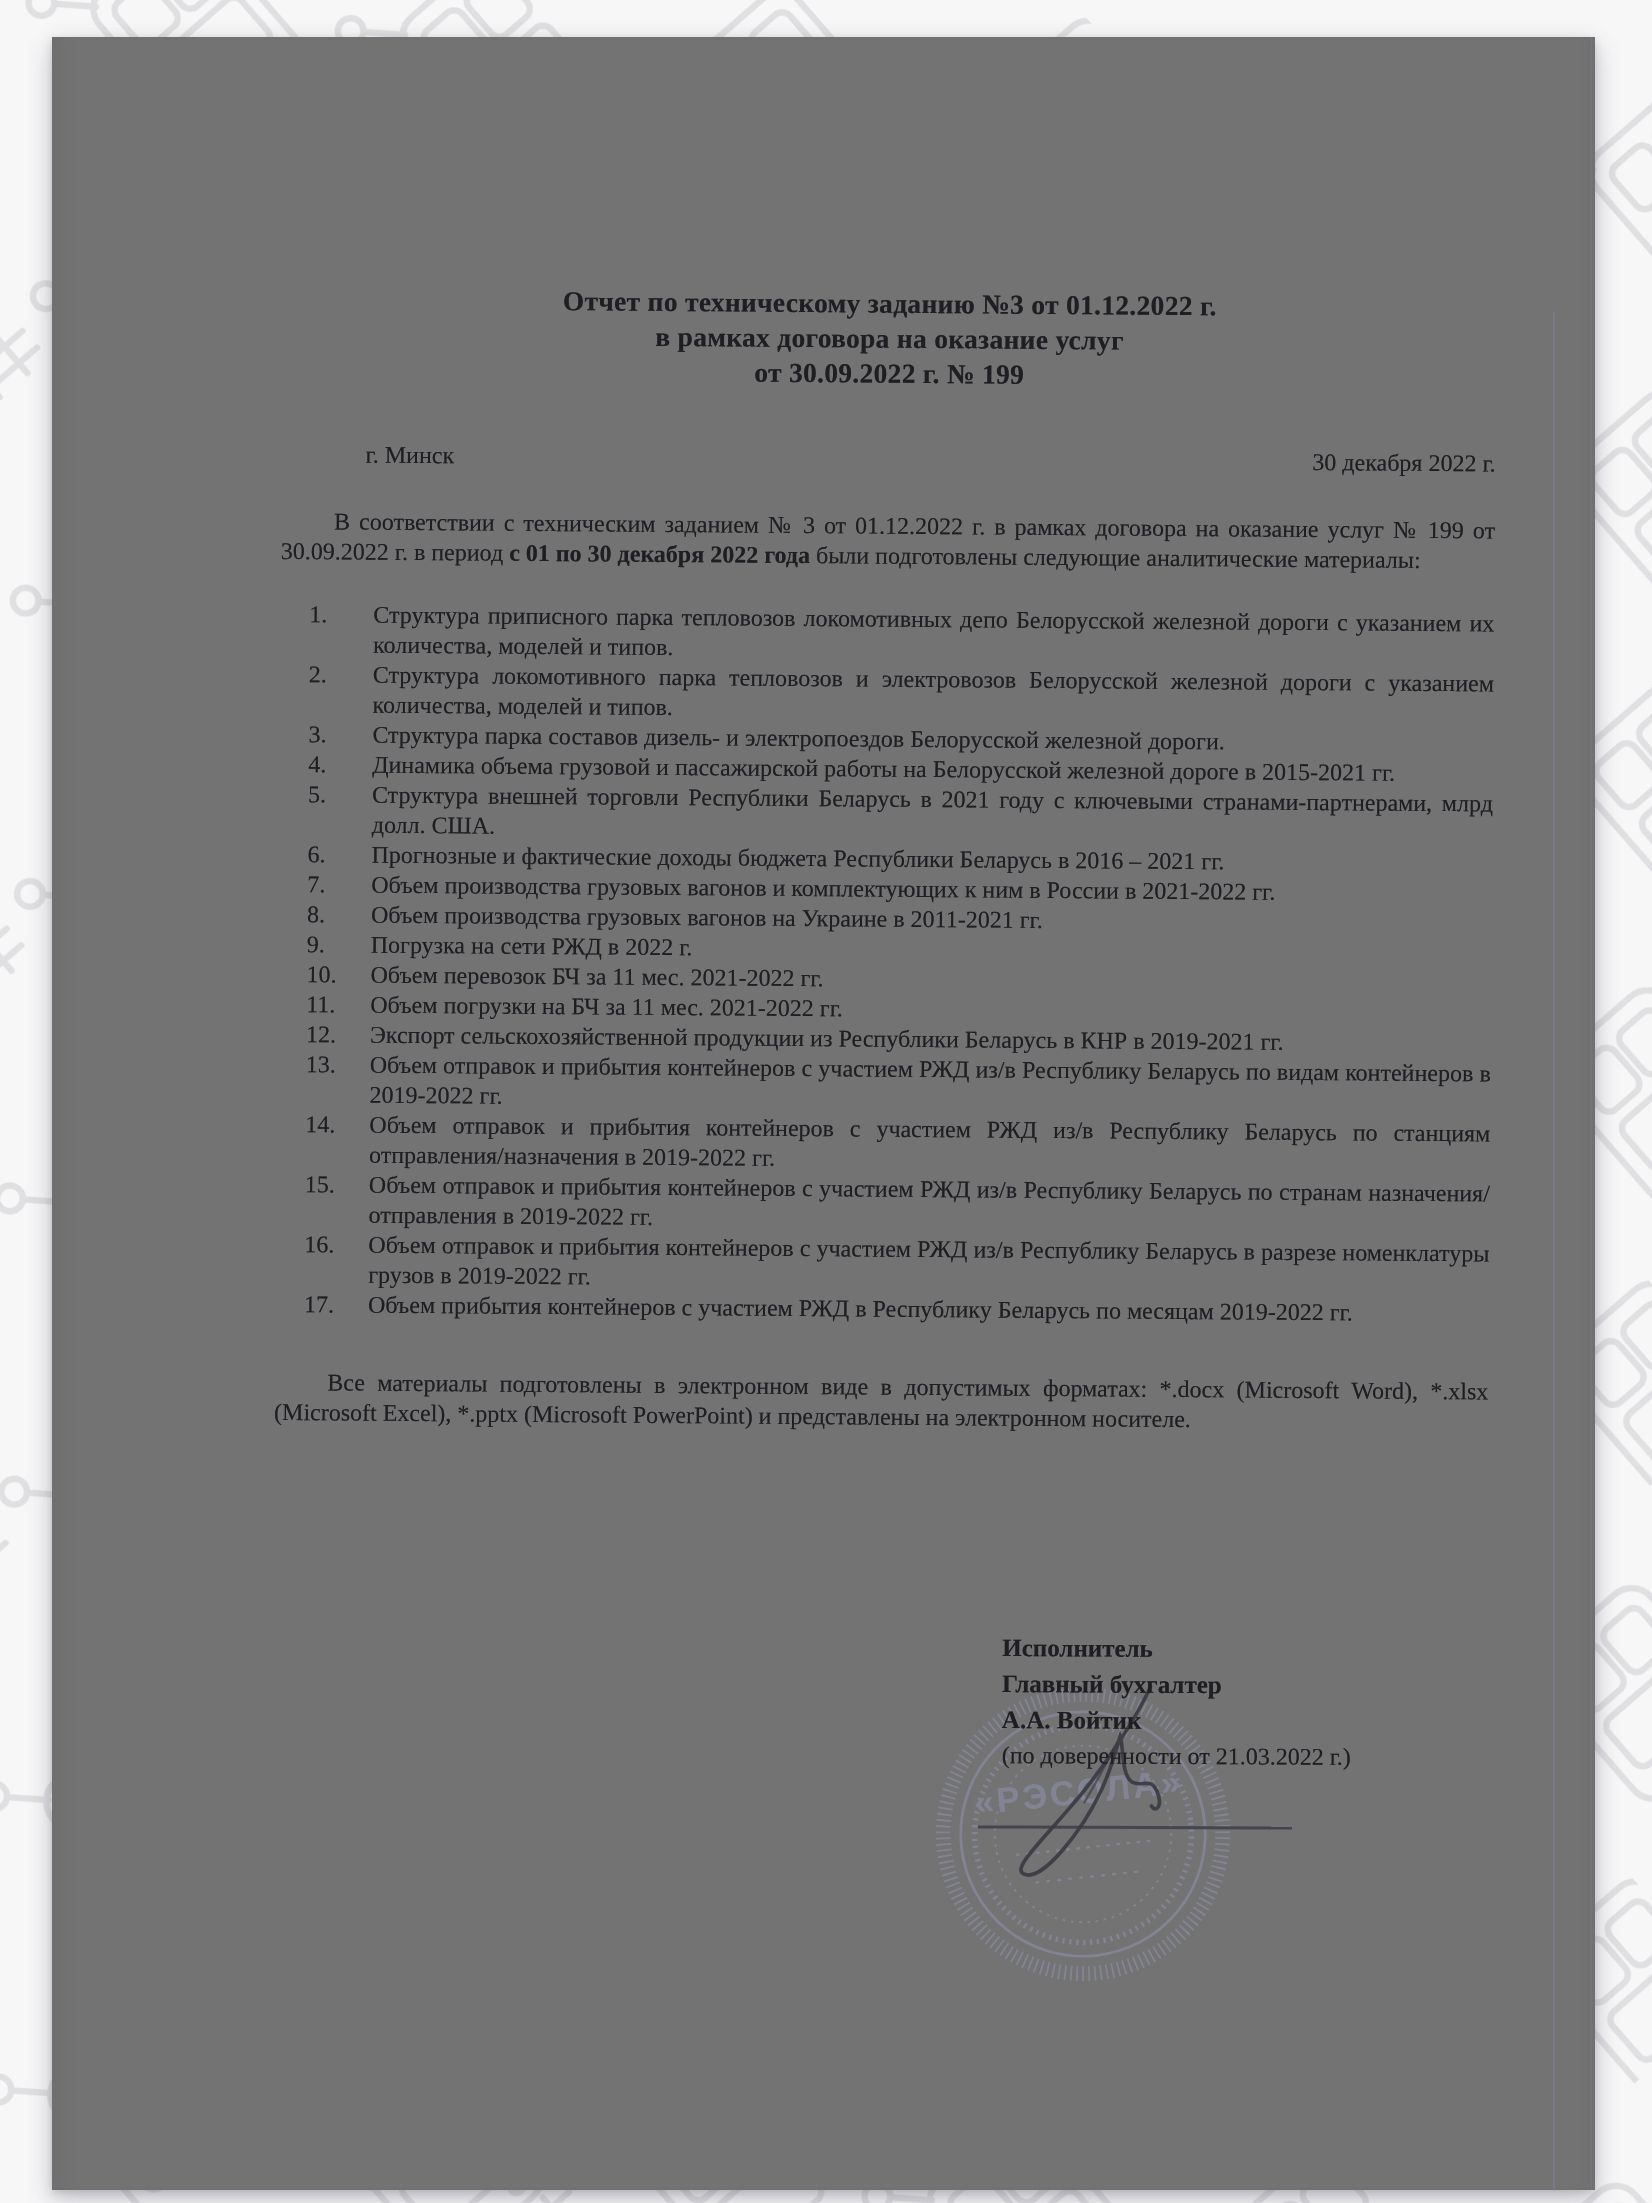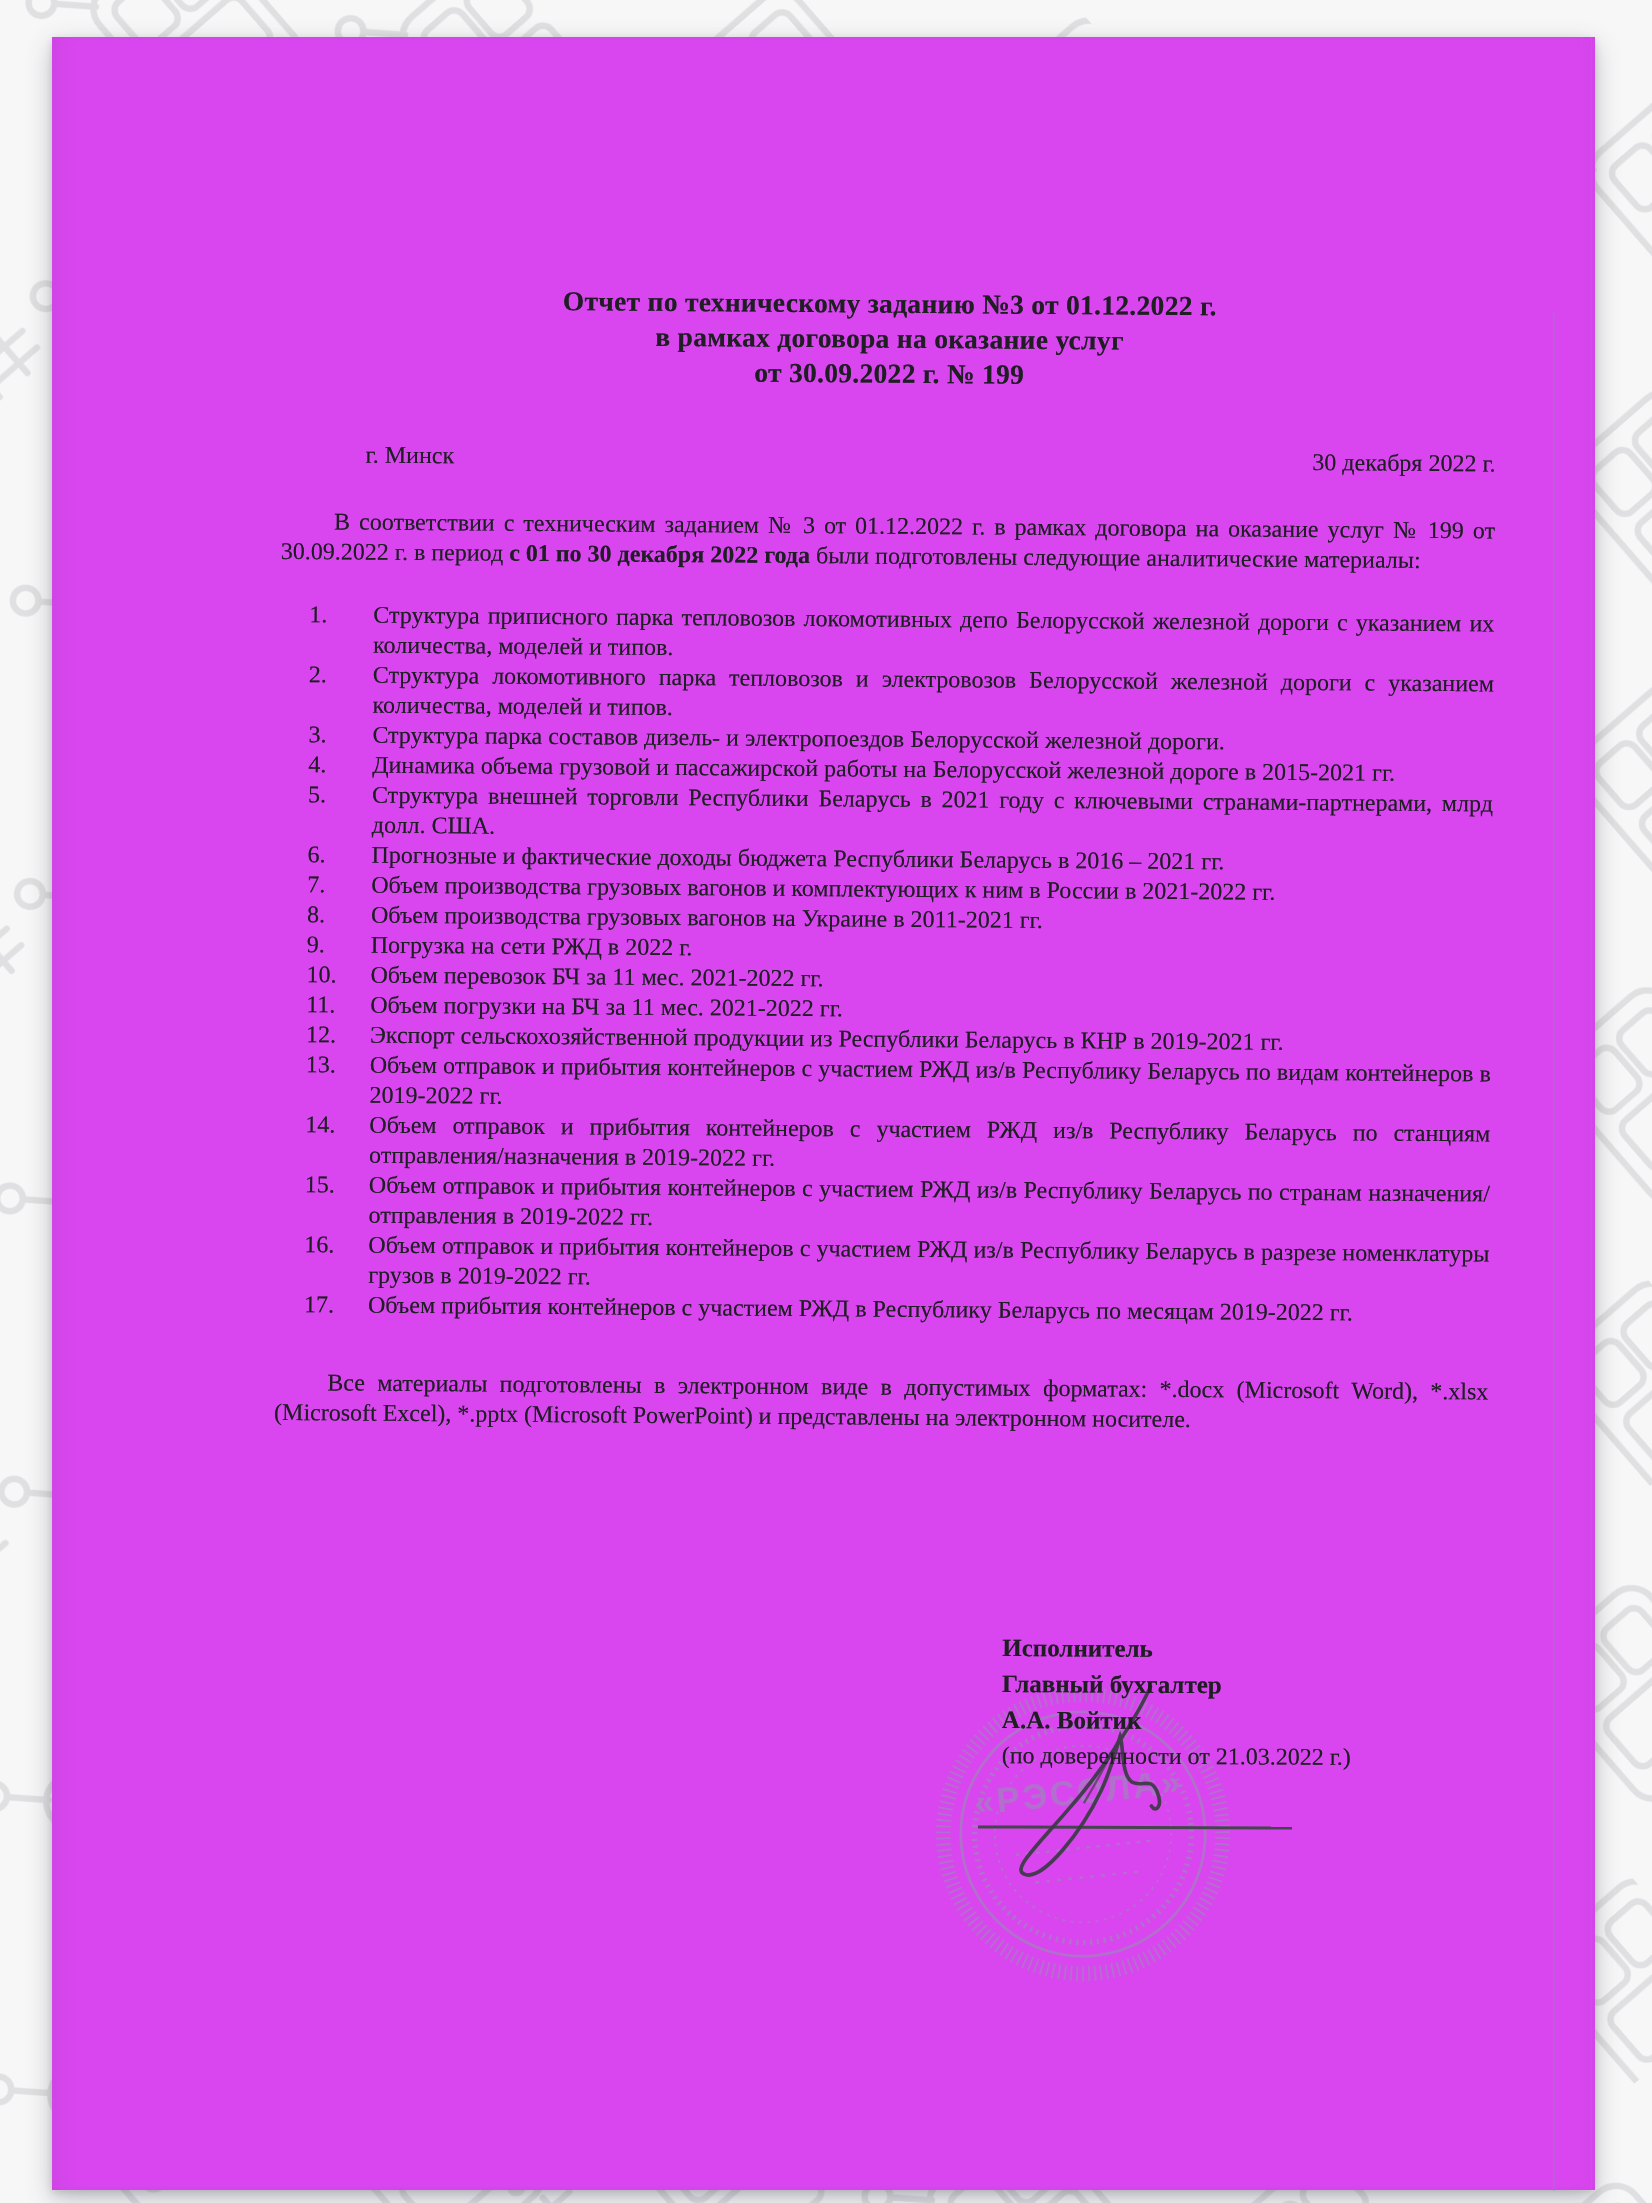--- a/index.html
+++ b/index.html
@@ -7,21 +7,21 @@
   body {
     position:relative;
     font-family:"Liberation Serif","DejaVu Serif",serif;
     background:#f6f6f7;
     overflow:hidden;
   }
   .bg-svg { position:absolute; left:0; top:0; }
 
   .paper {
     position:absolute; left:52px; top:37px; width:1543px; height:2153px;
-    background:#d946ef;
+    background:#737373;
     box-shadow:0 9.2px 24px rgba(70,70,85,.30), 0 2.8px 7.3px rgba(70,70,85,.18),
                inset 20px 0 27.5px -22px rgba(60,60,70,.14),
                inset -13px 0 24px -18.4px rgba(60,60,70,.10);
   }
 
   .content {
     position:absolute; left:231px; top:244px; width:1214px;
     transform:rotate(.45deg); transform-origin:top left;
     color:#1e1e23;
     text-shadow:0 0 0.6px rgba(30,30,38,.55);

